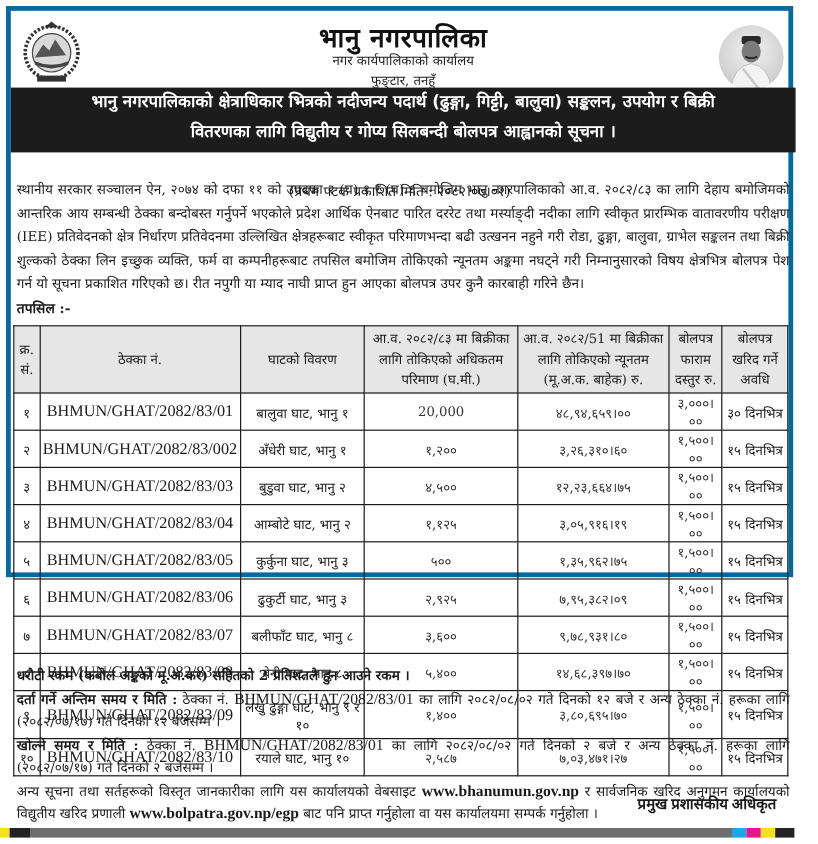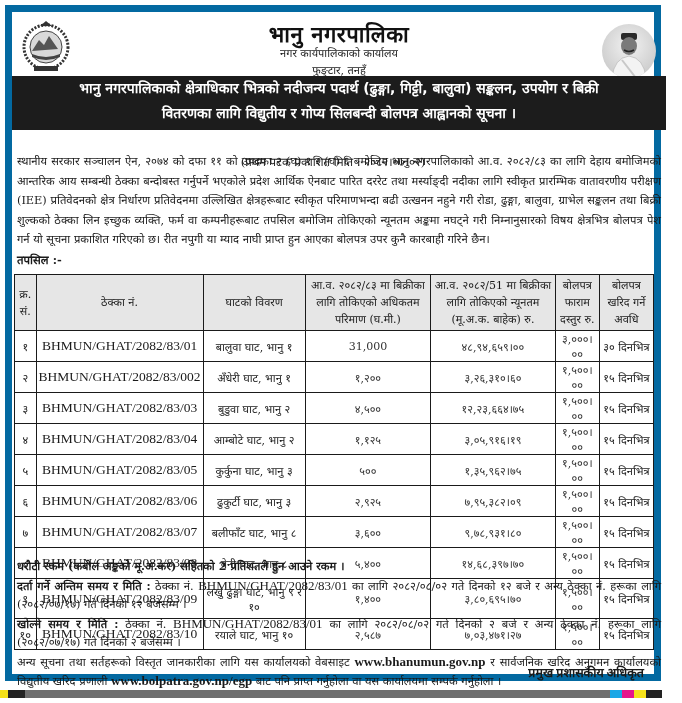--- a/index.html
+++ b/index.html
@@ -1,19 +1,19 @@
 <!DOCTYPE html>
 <html><head>
 <meta charset="utf-8">
 <style>
   * { box-sizing: border-box; margin: 0; padding: 0; }
   html, body { width: 682px; height: 703px; background: #ffffff; overflow: hidden; }
   body { position: relative; font-family: "DejaVu Serif", "Liberation Serif", serif; color: #1a1a1a; }
 
-  .frame { position: absolute; left: 5px; top: 5px; width: 656px; height: 676px; border: 7px solid #0369a1; }
+  .frame { position: absolute; left: 5px; top: 5px; width: 656px; height: 476px; border: 4px solid #0369a1; }
 
   
   .header { position: absolute; left: 0; top: 0; width: 654px; height: 66px; }
   .emblem { position: absolute; left: 6px; top: 6px; width: 56px; height: 56px; }
   .portrait { position: absolute; left: 590px; top: 12px; width: 54px; height: 54px; border-radius: 50%;
               background: radial-gradient(circle at 50% 40%, #f2f2f2 0%, #cfcfcf 70%, #b8b8b8 100%); overflow: hidden; }
   .hdr-title { position: absolute; left: 0; right: 0; top: 6px; text-align: center; font-family: "DejaVu Sans", sans-serif;
                font-weight: bold; font-size: 22px; letter-spacing: 0.5px; color: #111; }
   .hdr-sub { position: absolute; left: 0; right: 0; top: 33px; text-align: center; font-size: 11px; color: #222; }
   .hdr-loc { position: absolute; left: 0; right: 0; top: 50px; text-align: center; font-size: 11px; color: #222; }
@@ -107,21 +107,21 @@
         <th>आ.व. २०८२/51 मा बिक्रीका लागि तोकिएको न्यूनतम (मू.अ.क. बाहेक) रु.</th>
         <th>बोलपत्र फाराम दस्तुर रु.</th>
         <th>बोलपत्र खरिद गर्ने अवधि</th>
       </tr>
     </thead>
     <tbody>
       <tr>
         <td>१</td>
         <td class="code">BHMUN/GHAT/2082/83/01</td>
         <td>बालुवा घाट, भानु १</td>
-        <td class="num">31,000</td>
+        <td class="num">20,000</td>
         <td class="num">४८,९४,६५९।००</td>
         <td class="num">३,०००।००</td>
         <td>३० दिनभित्र</td>
       </tr>
       <tr>
         <td>२</td>
         <td class="code">BHMUN/GHAT/2082/83/002</td>
         <td>अँधेरी घाट, भानु १</td>
         <td class="num">१,२००</td>
         <td class="num">३,२६,३१०।६०</td>

